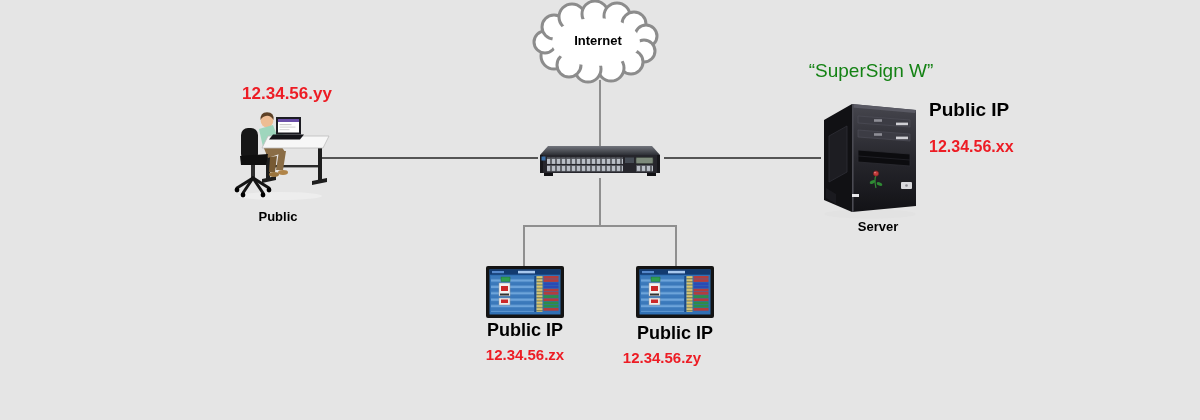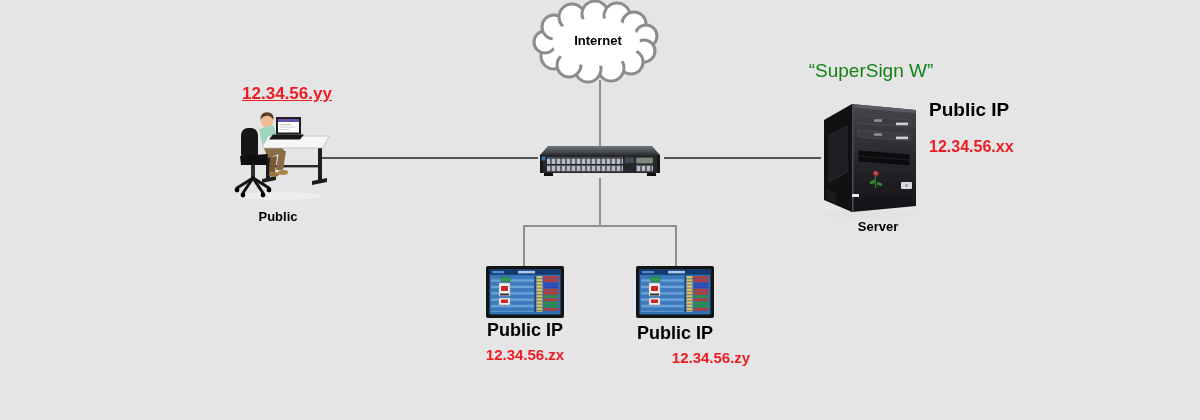--- a/index.html
+++ b/index.html
@@ -90,21 +90,21 @@
     <rect x="5.5" y="12.5" width="4" height="4" fill="#3a6ea5"></rect>
     <rect x="11" y="13" width="76" height="7" fill="url(#ports)"></rect>
     <rect x="11" y="21" width="76" height="7" fill="url(#ports)"></rect>
     <rect x="89" y="13.5" width="9" height="5.5" fill="#464c55"></rect>
     <rect x="100" y="13.5" width="17" height="6" rx="1" fill="#7d8a7b" stroke="#3c443c" stroke-width="0.6"></rect>
     <rect x="100" y="21" width="17" height="7" fill="url(#ports)"></rect>
     <rect x="8" y="29" width="9" height="3" fill="#111114"></rect>
     <rect x="111" y="29" width="9" height="3" fill="#111114"></rect>
   </svg>
 
-  <div class="lbl lbl-admin-ip" style="left:217px;top:84px;width:140px;text-decoration:underline;">12.34.56.yy</div>
+  <div class="lbl lbl-admin-ip" style="left:217px;top:84px;width:140px;">12.34.56.yy</div>
   <svg class="abs" style="left:226px;top:108px;" width="110" height="100" viewBox="0 0 110 100">
     <ellipse cx="54" cy="88" rx="42" ry="4" fill="#ededed"></ellipse>
     <rect x="15" y="20" width="17" height="33" rx="7" fill="#161616"></rect>
 
     <polygon points="92,40 96,40 96,73 92,73" fill="#1d1d1d"></polygon>
     <polygon points="86,73 101,70 101,74 86,77" fill="#1d1d1d"></polygon>
     <polygon points="40,40 44,40 44,71 40,71" fill="#1d1d1d"></polygon>
     <polygon points="36,71 50,68 50,72 36,75" fill="#1d1d1d"></polygon>
     <rect x="44" y="57" width="48" height="2.4" fill="#2a2a2a"></rect>
 
@@ -234,15 +234,15 @@
       <rect x="57.5" y="42.0" width="15" height="2.7" fill="#b23d3d"></rect>
     </g>
     <rect x="15" y="11" width="9" height="4.5" fill="#2f9e4f" stroke="#1d6c33" stroke-width="0.5"></rect>
     <rect x="13" y="17" width="11" height="13" fill="#f2f2f2" stroke="#9a9a9a" stroke-width="0.5"></rect>
     <rect x="15" y="20" width="7" height="5" fill="#cc2727"></rect>
     <rect x="14" y="27.5" width="9" height="2" fill="#333333"></rect>
     <rect x="13" y="32" width="11" height="7" fill="#ececec" stroke="#9a9a9a" stroke-width="0.5"></rect>
     <rect x="15" y="33.5" width="7" height="3.5" fill="#cc2727"></rect>
   </svg>
   <div class="lbl lbl-pubip-disp" style="left:605px;top:323px;width:140px;">Public IP</div>
-  <div class="lbl lbl-ip-disp" style="left:641px;top:349px;width:140px;">12.34.56.zy</div>
+  <div class="lbl lbl-ip-disp" style="left:592px;top:349px;width:140px;">12.34.56.zy</div>
 
 </div>
 
 </body></html>

